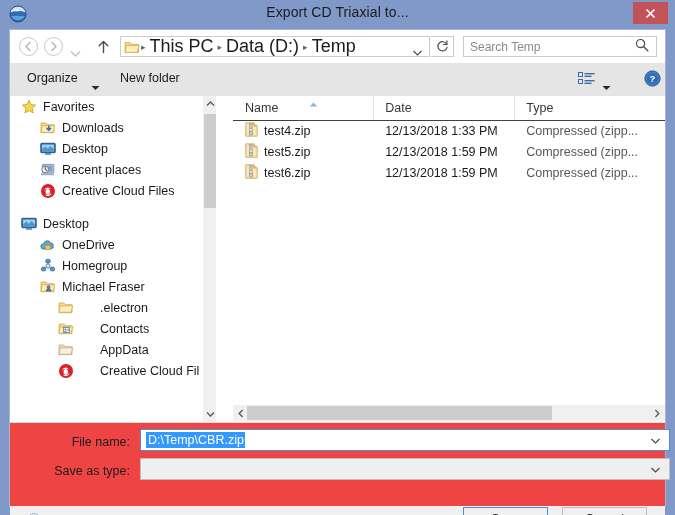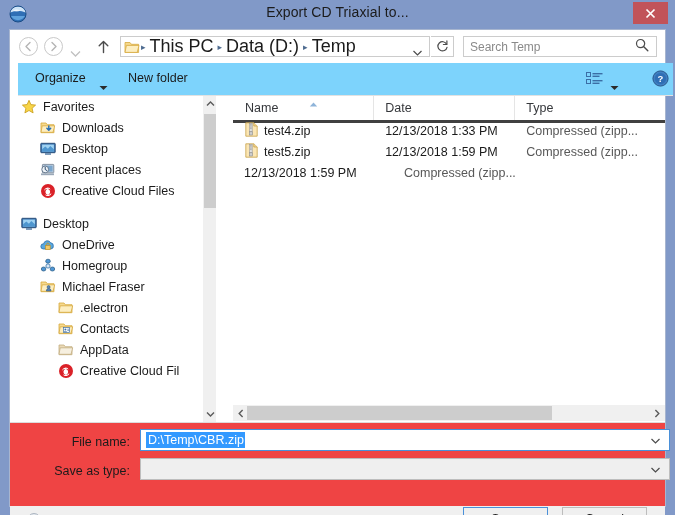--- a/index.html
+++ b/index.html
@@ -124,23 +124,23 @@
   }
   .search-placeholder {
     font-size: 12px; color: #8a8a8a; margin-left: 6px;
   }
   .search-icon {
     margin-left:auto; margin-right: 7px; flex:none;
   }
 
   
   .cmdbar {
-    position: absolute; left: 8px; top: 33px;
+    position: absolute; left: 0; top: 33px;
     width: 655px; height: 32px;
-    background: #7dd3fc;
+    background: #e5e5e5;
     border-bottom: 1px solid #e2e2e2;
   }
   .cmd-item {
     position: absolute; top: 8px;
     font-size: 12.5px; color: #1b1b1b;
     cursor: pointer; white-space: nowrap;
   }
   .cmd-organize { left: 17px; }
   .cmd-caret {
     position:absolute; left: 81px; top: 14px;
@@ -174,21 +174,21 @@
   .tree-item {
     display: flex; align-items: center;
     height: 21px;
     font-size: 12.5px; color: #1b1b1b;
     white-space: nowrap; cursor: pointer;
   }
   .tree-item .ti-icon { width: 16px; height: 16px; flex: none; display:block; }
   .tree-item .ti-label { margin-left: 6px; }
   .lvl0 { padding-left: 11px; }
   .lvl1 { padding-left: 30px; }
-  .lvl2 { padding-left: 48px; }
+  .lvl2 { padding-left: 48px; gap: 20px; }
   .tree-gap { height: 12px; }
 
   
   .vscroll {
     position: absolute; left: 192px; top: 66px;
     width: 14px; height: 326px;
     background: #f0f0f0;
     border-left: 1px solid #ffffff;
     box-sizing: border-box;
   }
@@ -218,21 +218,21 @@
   .filepane {
     position: absolute; left: 223px; top: 66px;
     width: 432px; height: 326px;
     background: #ffffff;
     overflow: hidden;
   }
   .col-headers {
     position: absolute; left: 0; top: 0;
     width: 432px; height: 24px;
     display: flex;
-    border-bottom: 3px solid #404040;
+    border-bottom: 1px solid #404040;
   }
   .col-h {
     position: relative;
     font-size: 12.5px; color: #35373b;
     padding-top: 5px;
     box-sizing: border-box;
     border-right: 1px solid #e5e5e5;
     cursor: pointer;
     white-space: nowrap;
     overflow: hidden;
@@ -691,20 +691,32 @@
                 <rect x="4.4" y="9.8" width="3" height="3.2" fill="#cfcfcf" stroke="#8a8a8a" stroke-width="0.6"></rect>
               </svg>
             </span>
             <span class="fname">test5.zip</span>
           </div>
           <div class="fcell-date">12/13/2018 1:59 PM</div>
           <div class="fcell-type">Compressed (zipp...</div>
         </div>
 
         <div class="frow">
+          <div class="fcell-name">
+            <span>
+              <svg width="13" height="15" viewBox="0 0 13 15">
+                <path d="M0.8 0.8 h8 l3.4 3.2 v10.2 h-11.4 z" fill="#fbe6b4" stroke="#c8a14a" stroke-width="0.8"></path>
+                <path d="M8.8 0.8 v3.2 h3.4" fill="#f2d596" stroke="#c8a14a" stroke-width="0.8"></path>
+                <rect x="4.6" y="1.4" width="2.6" height="8.4" fill="#e2e2e2" stroke="#9a9a9a" stroke-width="0.6"></rect>
+                <path d="M5.2 2.4 h1.4 M5.2 3.8 h1.4 M5.2 5.2 h1.4 M5.2 6.6 h1.4" stroke="#8a8a8a" stroke-width="0.7"></path>
+                <rect x="4.4" y="9.8" width="3" height="3.2" fill="#cfcfcf" stroke="#8a8a8a" stroke-width="0.6"></rect>
+              </svg>
+            </span>
+            <span class="fname">test6.zip</span>
+          </div>
           <div class="fcell-date">12/13/2018 1:59 PM</div>
           <div class="fcell-type">Compressed (zipp...</div>
         </div>
 
       </div>
     </div>
 
     <div class="hscroll">
       <div class="hscroll-left">
         <svg width="6" height="9" viewBox="0 0 6 9">

